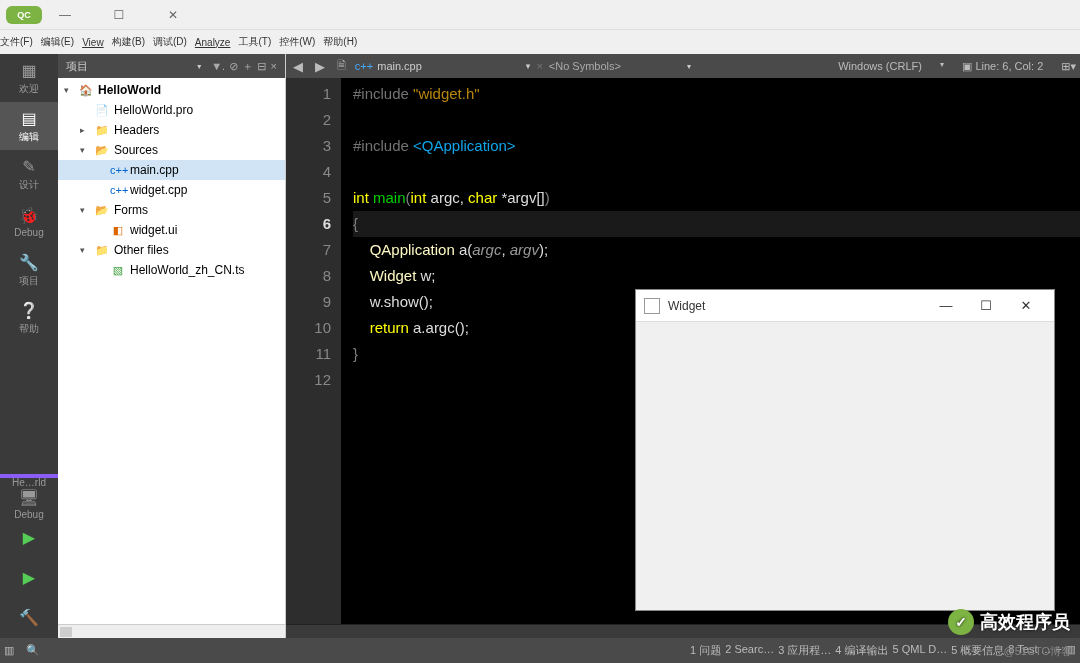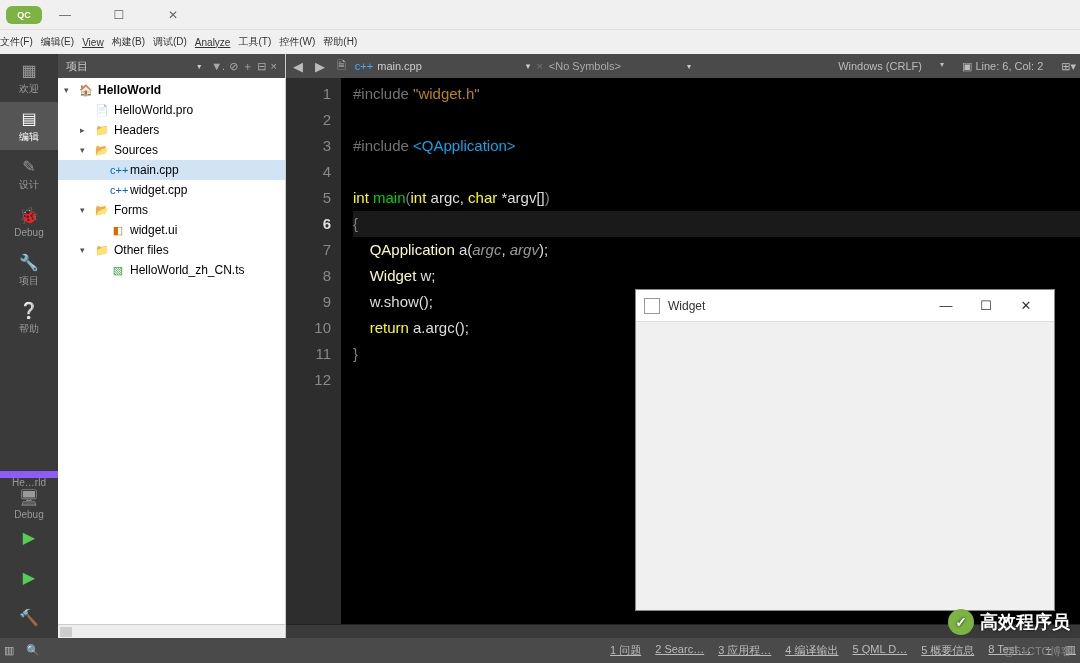--- a/index.html
+++ b/index.html
@@ -14,21 +14,21 @@
 .menubar { height: 24px; background: #f0f0f0; display: flex; align-items: center; padding: 0 0; gap: 8px; font-size: 10px; color: #333; }
 .menubar span u { text-decoration: underline; }
 
 .content { display: flex; height: calc(100% - 30px - 24px - 25px); }
 
 .sidebar-left { width: 58px; background: #3a3a3a; display: flex; flex-direction: column; }
 .sidebar-item { height: 48px; display: flex; flex-direction: column; align-items: center; justify-content: center; color: #999; font-size: 10px; cursor: pointer; }
 .sidebar-item.active { background: #555; color: #fff; }
 .sidebar-item .icon { font-size: 16px; margin-bottom: 2px; }
 .sidebar-sep { flex: 1; }
-.sidebar-bottom { border-top: 7px solid #8b5cf6; }
+.sidebar-bottom { border-top: 4px solid #8b5cf6; }
 .sidebar-item.small { height: 40px; }
 
 .project-panel { width: 228px; background: #fff; border-right: 1px solid #ccc; display: flex; flex-direction: column; }
 .project-header { height: 24px; background: #4a4a4a; color: #ccc; display: flex; align-items: center; padding: 0 8px; font-size: 11px; }
 .project-header .title { flex: 1; }
 .project-header .tool { margin-left: 4px; cursor: pointer; color: #aaa; font-size: 11px; }
 .tree { flex: 1; overflow: auto; font-size: 12px; padding-top: 2px; }
 .tree-row { display: flex; align-items: center; height: 20px; padding-left: 6px; cursor: pointer; white-space: nowrap; }
 .tree-row.selected { background: #d0e4f5; }
 .tree-arrow { width: 14px; font-size: 9px; color: #555; }
@@ -58,21 +58,21 @@
 .kw-ident { color: #fef9c3; }
 .kw-param { color: #999; font-style: italic; }
 .kw-punct { color: #808080; }
 .kw-text { color: #ddd; }
 
 .scroll-h { height: 14px; background: #3a3a3a; border-top: 1px solid #222; }
 
 .statusbar { height: 25px; background: #4a4a4a; display: flex; align-items: center; font-size: 11px; color: #bbb; padding: 0 4px; gap: 12px; }
 .statusbar .locator { display: flex; align-items: center; gap: 6px; width: 320px; }
 .statusbar .locator input { background: #3a3a3a; border: none; color: #888; padding: 2px 6px; font-size: 11px; width: 220px; font-style: italic; }
-.statusbar .tabs { display: flex; gap: 14px; margin-left: auto; text-decoration: underline; }
+.statusbar .tabs { display: flex; gap: 4px; margin-left: auto; }
 .statusbar .tab-item { cursor: pointer; white-space: nowrap; }
 
 .widget-window { position: absolute; top: 289px; left: 635px; width: 420px; height: 322px; background: #f0f0f0; border: 1px solid #888; box-shadow: 2px 2px 10px rgba(0,0,0,0.3); z-index: 10; }
 .widget-titlebar { height: 32px; background: #fff; display: flex; align-items: center; padding: 0 8px; border-bottom: 1px solid #ddd; }
 .widget-titlebar .wicon { width: 16px; height: 16px; border: 1px solid #999; margin-right: 8px; display: inline-block; }
 .widget-titlebar .wtitle { flex: 1; font-size: 12px; color: #333; }
 .widget-titlebar .wbtn { width: 40px; text-align: center; color: #333; font-size: 13px; cursor: pointer; }
 
 .watermark1 { position: absolute; right: 10px; bottom: 28px; display: flex; align-items: center; gap: 6px; z-index: 20; color: #fff; font-size: 18px; font-weight: bold; text-shadow: 0 0 3px #000; pointer-events: none;}
 .watermark1 .circle { width: 26px; height: 26px; background: #7cb342; border-radius: 50%; display: flex; align-items: center; justify-content: center; font-size: 14px;}

